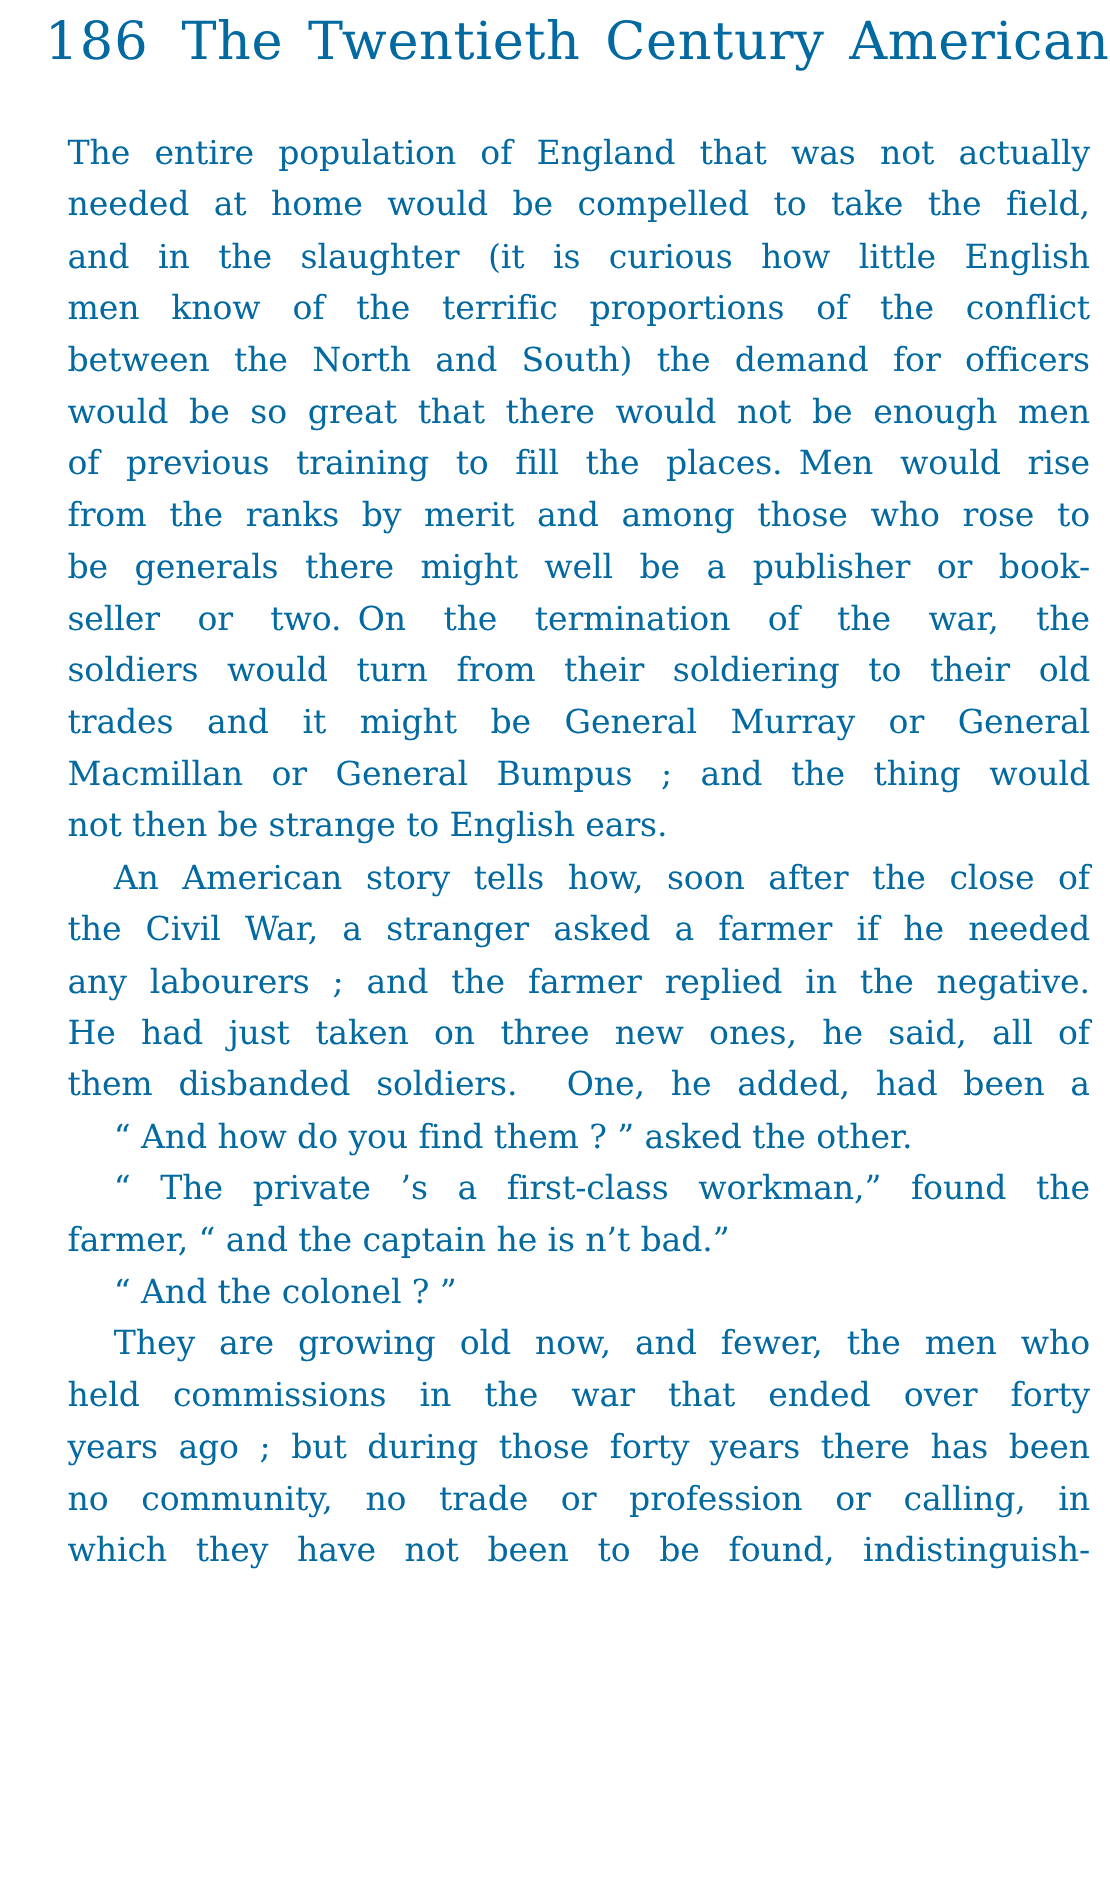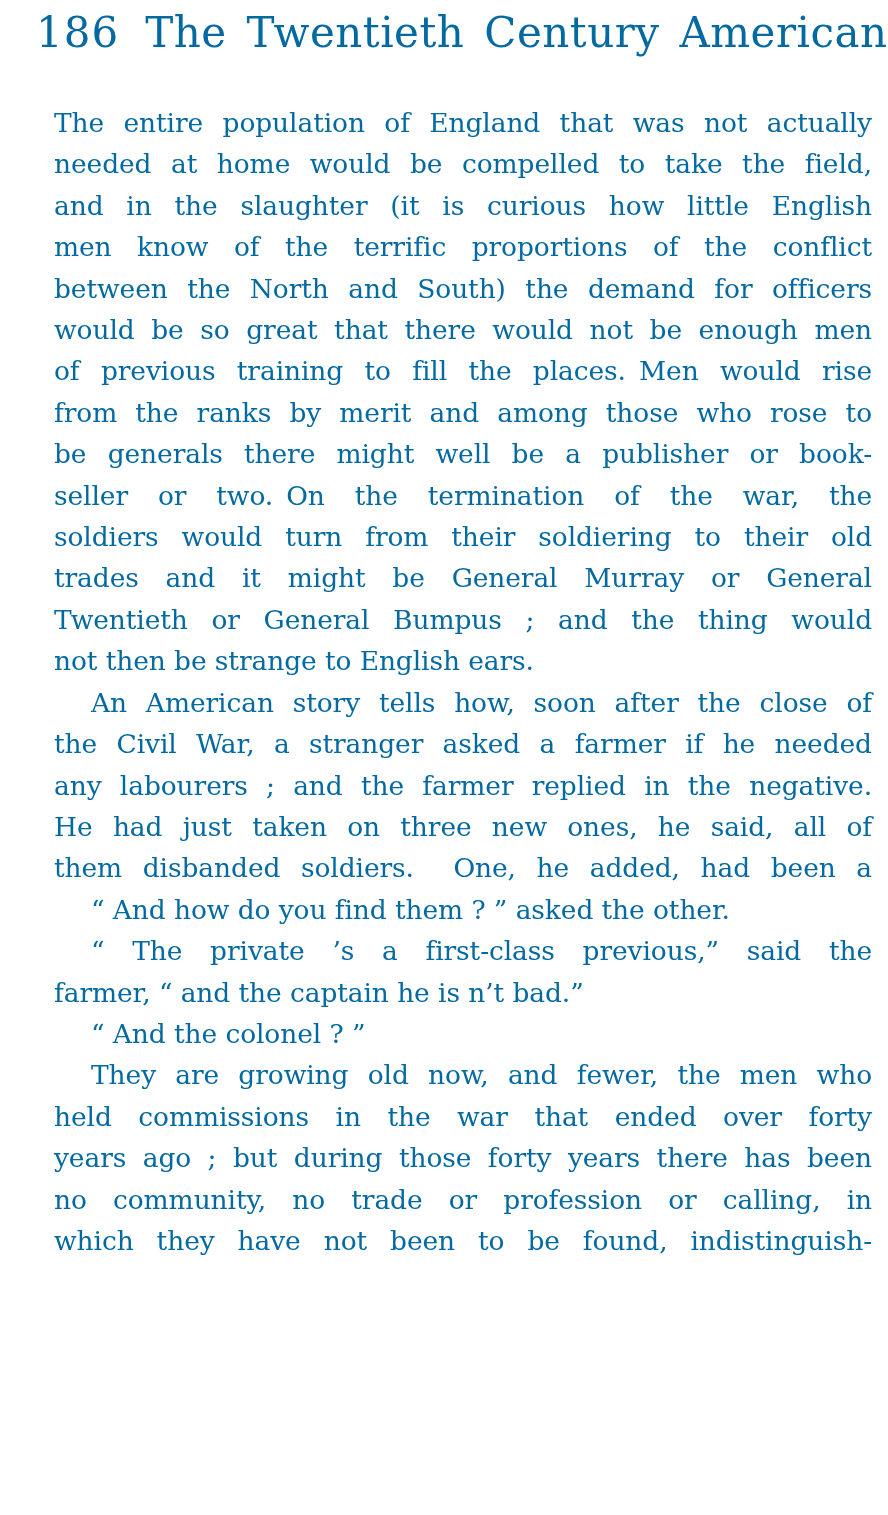--- a/index.html
+++ b/index.html
@@ -66,35 +66,35 @@
         <div class="line">and in the slaughter (it is curious how little English</div>
         <div class="line">men know of the terrific proportions of the conflict</div>
         <div class="line">between the North and South) the demand for officers</div>
         <div class="line">would be so great that there would not be enough men</div>
         <div class="line">of previous training to fill the places. Men would rise</div>
         <div class="line">from the ranks by merit and among those who rose to</div>
         <div class="line">be generals there might well be a publisher or book-</div>
         <div class="line">seller or two. On the termination of the war, the</div>
         <div class="line">soldiers would turn from their soldiering to their old</div>
         <div class="line">trades and it might be General Murray or General</div>
-        <div class="line">Twentieth or General Bumpus ; and the thing would</div>
+        <div class="line">Macmillan or General Bumpus ; and the thing would</div>
         <div class="line flush">not then be strange to English ears.</div>
       </div>
       <div class="para">
         <div class="line indent">An American story tells how, soon after the close of</div>
         <div class="line">the Civil War, a stranger asked a farmer if he needed</div>
         <div class="line">any labourers ; and the farmer replied in the negative.</div>
         <div class="line">He had just taken on three new ones, he said, all of</div>
         <div class="line">them disbanded soldiers.  One, he added, had been a</div>
       </div>
       <div class="para">
         <div class="line flush indent">“ And how do you find them ? ” asked the other.</div>
       </div>
       <div class="para">
-        <div class="line indent">“ The private ’s a first-class previous,” said the</div>
+        <div class="line indent">“ The private ’s a first-class workman,” found the</div>
         <div class="line flush">farmer, “ and the captain he is n’t bad.”</div>
       </div>
       <div class="para">
         <div class="line flush indent">“ And the colonel ? ”</div>
       </div>
       <div class="para">
         <div class="line indent">They are growing old now, and fewer, the men who</div>
         <div class="line">held commissions in the war that ended over forty</div>
         <div class="line">years ago ; but during those forty years there has been</div>
         <div class="line">no community, no trade or profession or calling, in</div>

